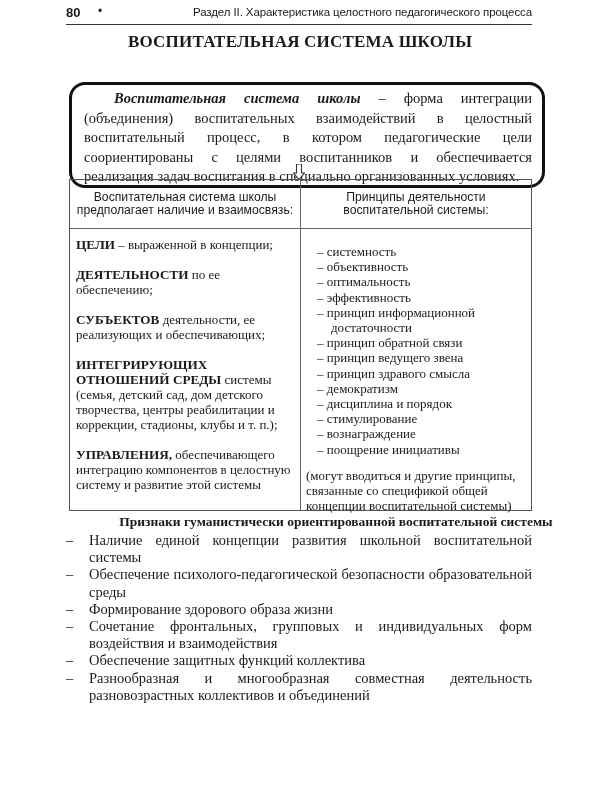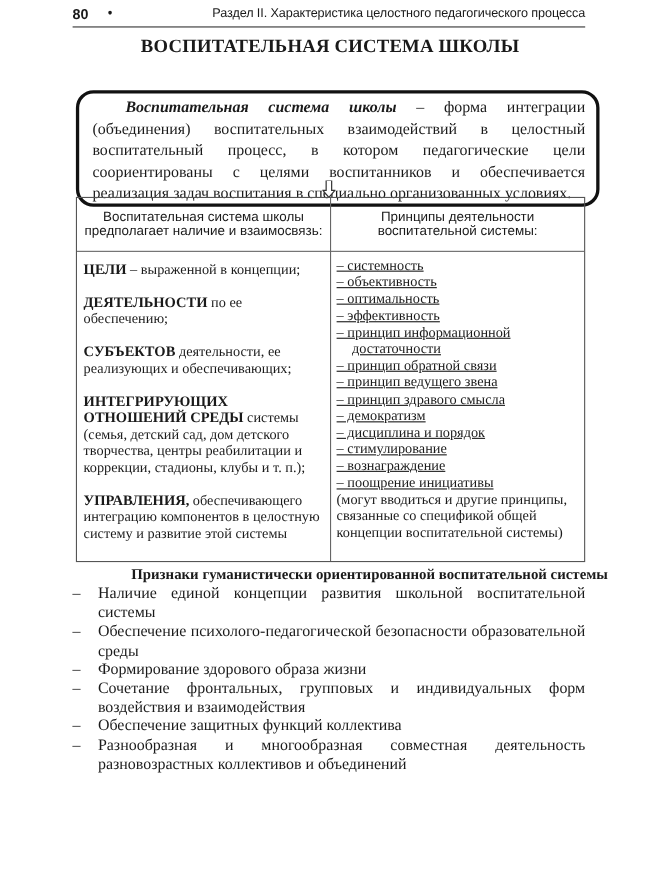--- a/index.html
+++ b/index.html
@@ -41,21 +41,21 @@
   .col-left {
     position: absolute; left: 6px; top: 53px; width: 218px;
     font-family: "Liberation Serif", serif; font-size: 13px; line-height: 15px;
   }
   .col-left p { margin: 4px 0 15px 0; }
   .col-left b { font-size: 13.2px; }
   .col-right {
     position: absolute; left: 236px; top: 53px; width: 222px;
     font-family: "Liberation Serif", serif; font-size: 13px; line-height: 15.2px;
   }
-  .col-right ul { list-style: none; margin: 0; padding: 0; text-decoration: underline; }
+  .col-right ul { list-style: none; margin: 11px; padding: 0; }
   .col-right li { padding-left: 14px; text-indent: -14px; }
   .col-right .note { margin: 0; }
   .signs-title {
     position: absolute; left: 0; width: 600px; top: 514px; text-align: center;
     font-family: "Liberation Serif", serif; font-weight: bold; font-size: 13.5px; margin-left: 36px;
   }
   .signs-list {
     position: absolute; left: 66px; top: 532px; width: 466px; margin: 0; padding: 0; list-style: none;
     font-family: "Liberation Serif", serif; font-size: 14.5px; line-height: 17.2px;
   }

